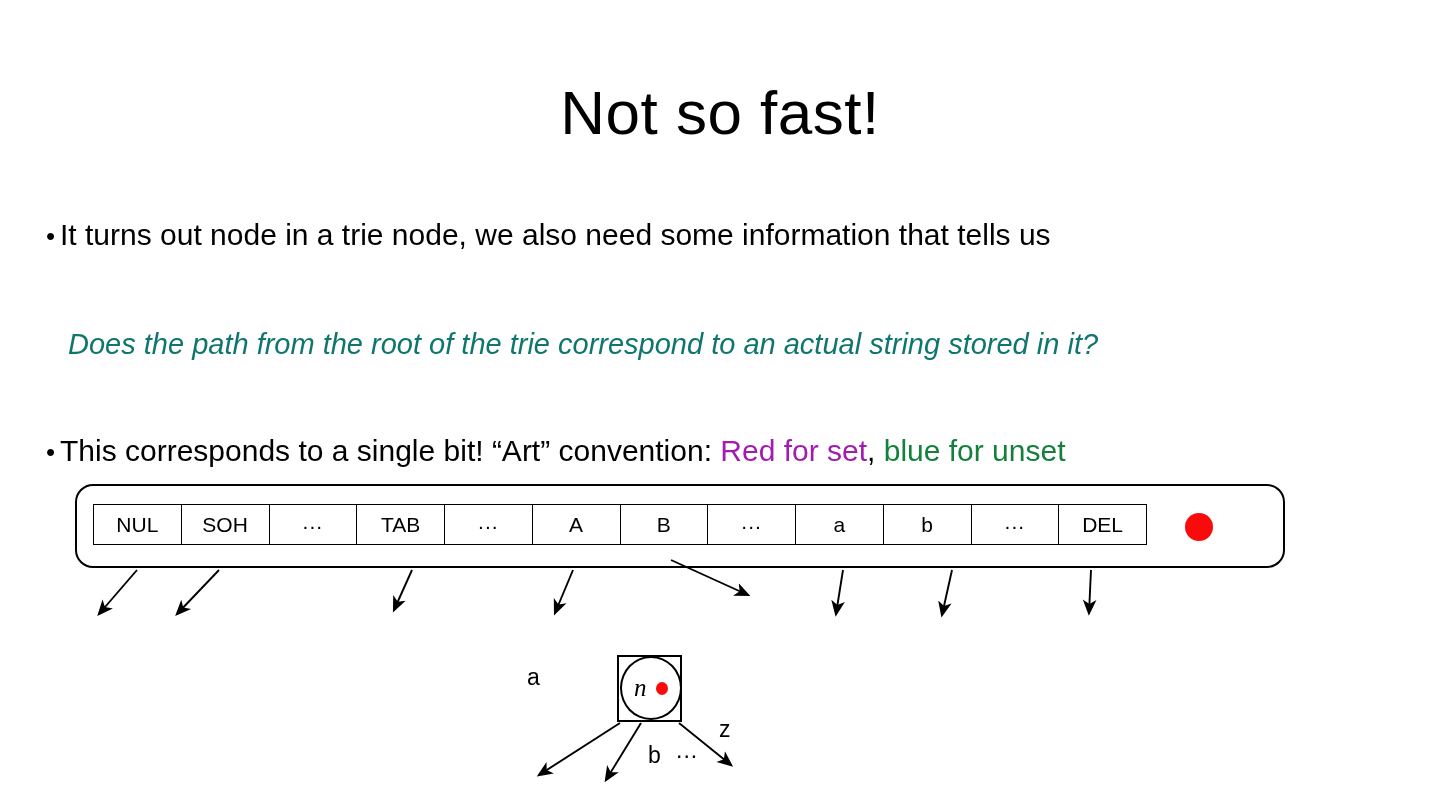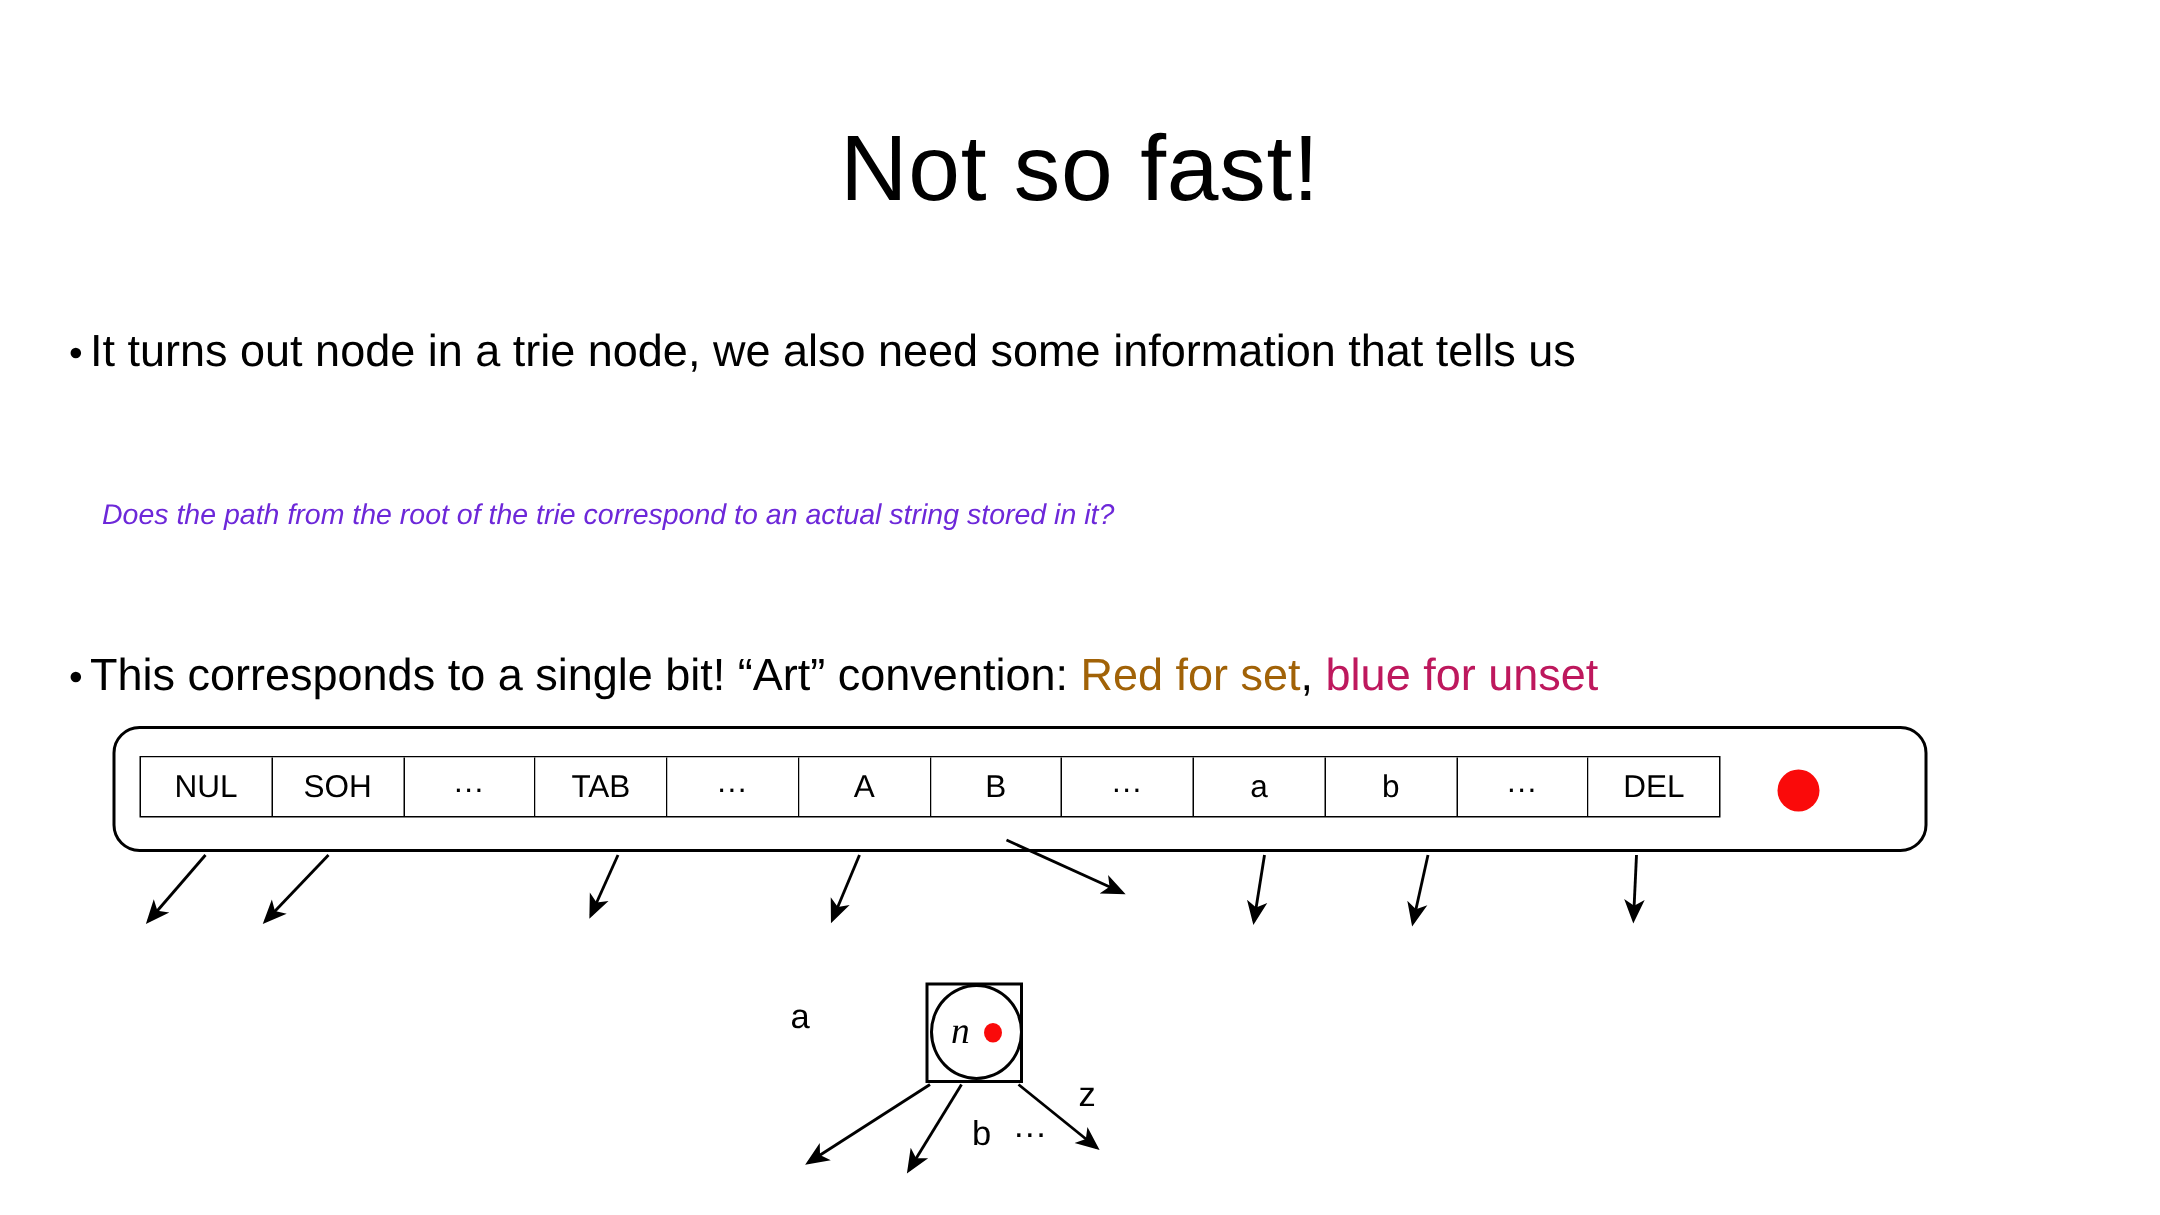--- a/index.html
+++ b/index.html
@@ -57,28 +57,28 @@
   .bullet-text {
     white-space: nowrap;
   }
   #bullet-1 { left: 36px; top: 216px; }
   #bullet-2 { left: 36px; top: 432px; }
 
   .red-q {
     position: absolute;
     left: 68px;
     top: 325px;
-    font-size: 19px;
+    font-size: 29px;
     line-height: 38px;
     font-style: italic;
-    color: #6d28d9;
+    color: #0f766e;
     white-space: nowrap;
   }
-  .c-red { color: #a16207; }
-  .c-blue { color: #be185d; }
+  .c-red { color: #a21caf; }
+  .c-blue { color: #15803d; }
 
   
   #array-container {
     position: absolute;
     left: 75px;
     top: 484px;
     width: 1210px;
     height: 84px;
     border: 2.5px solid #000000;
     border-radius: 18px;

